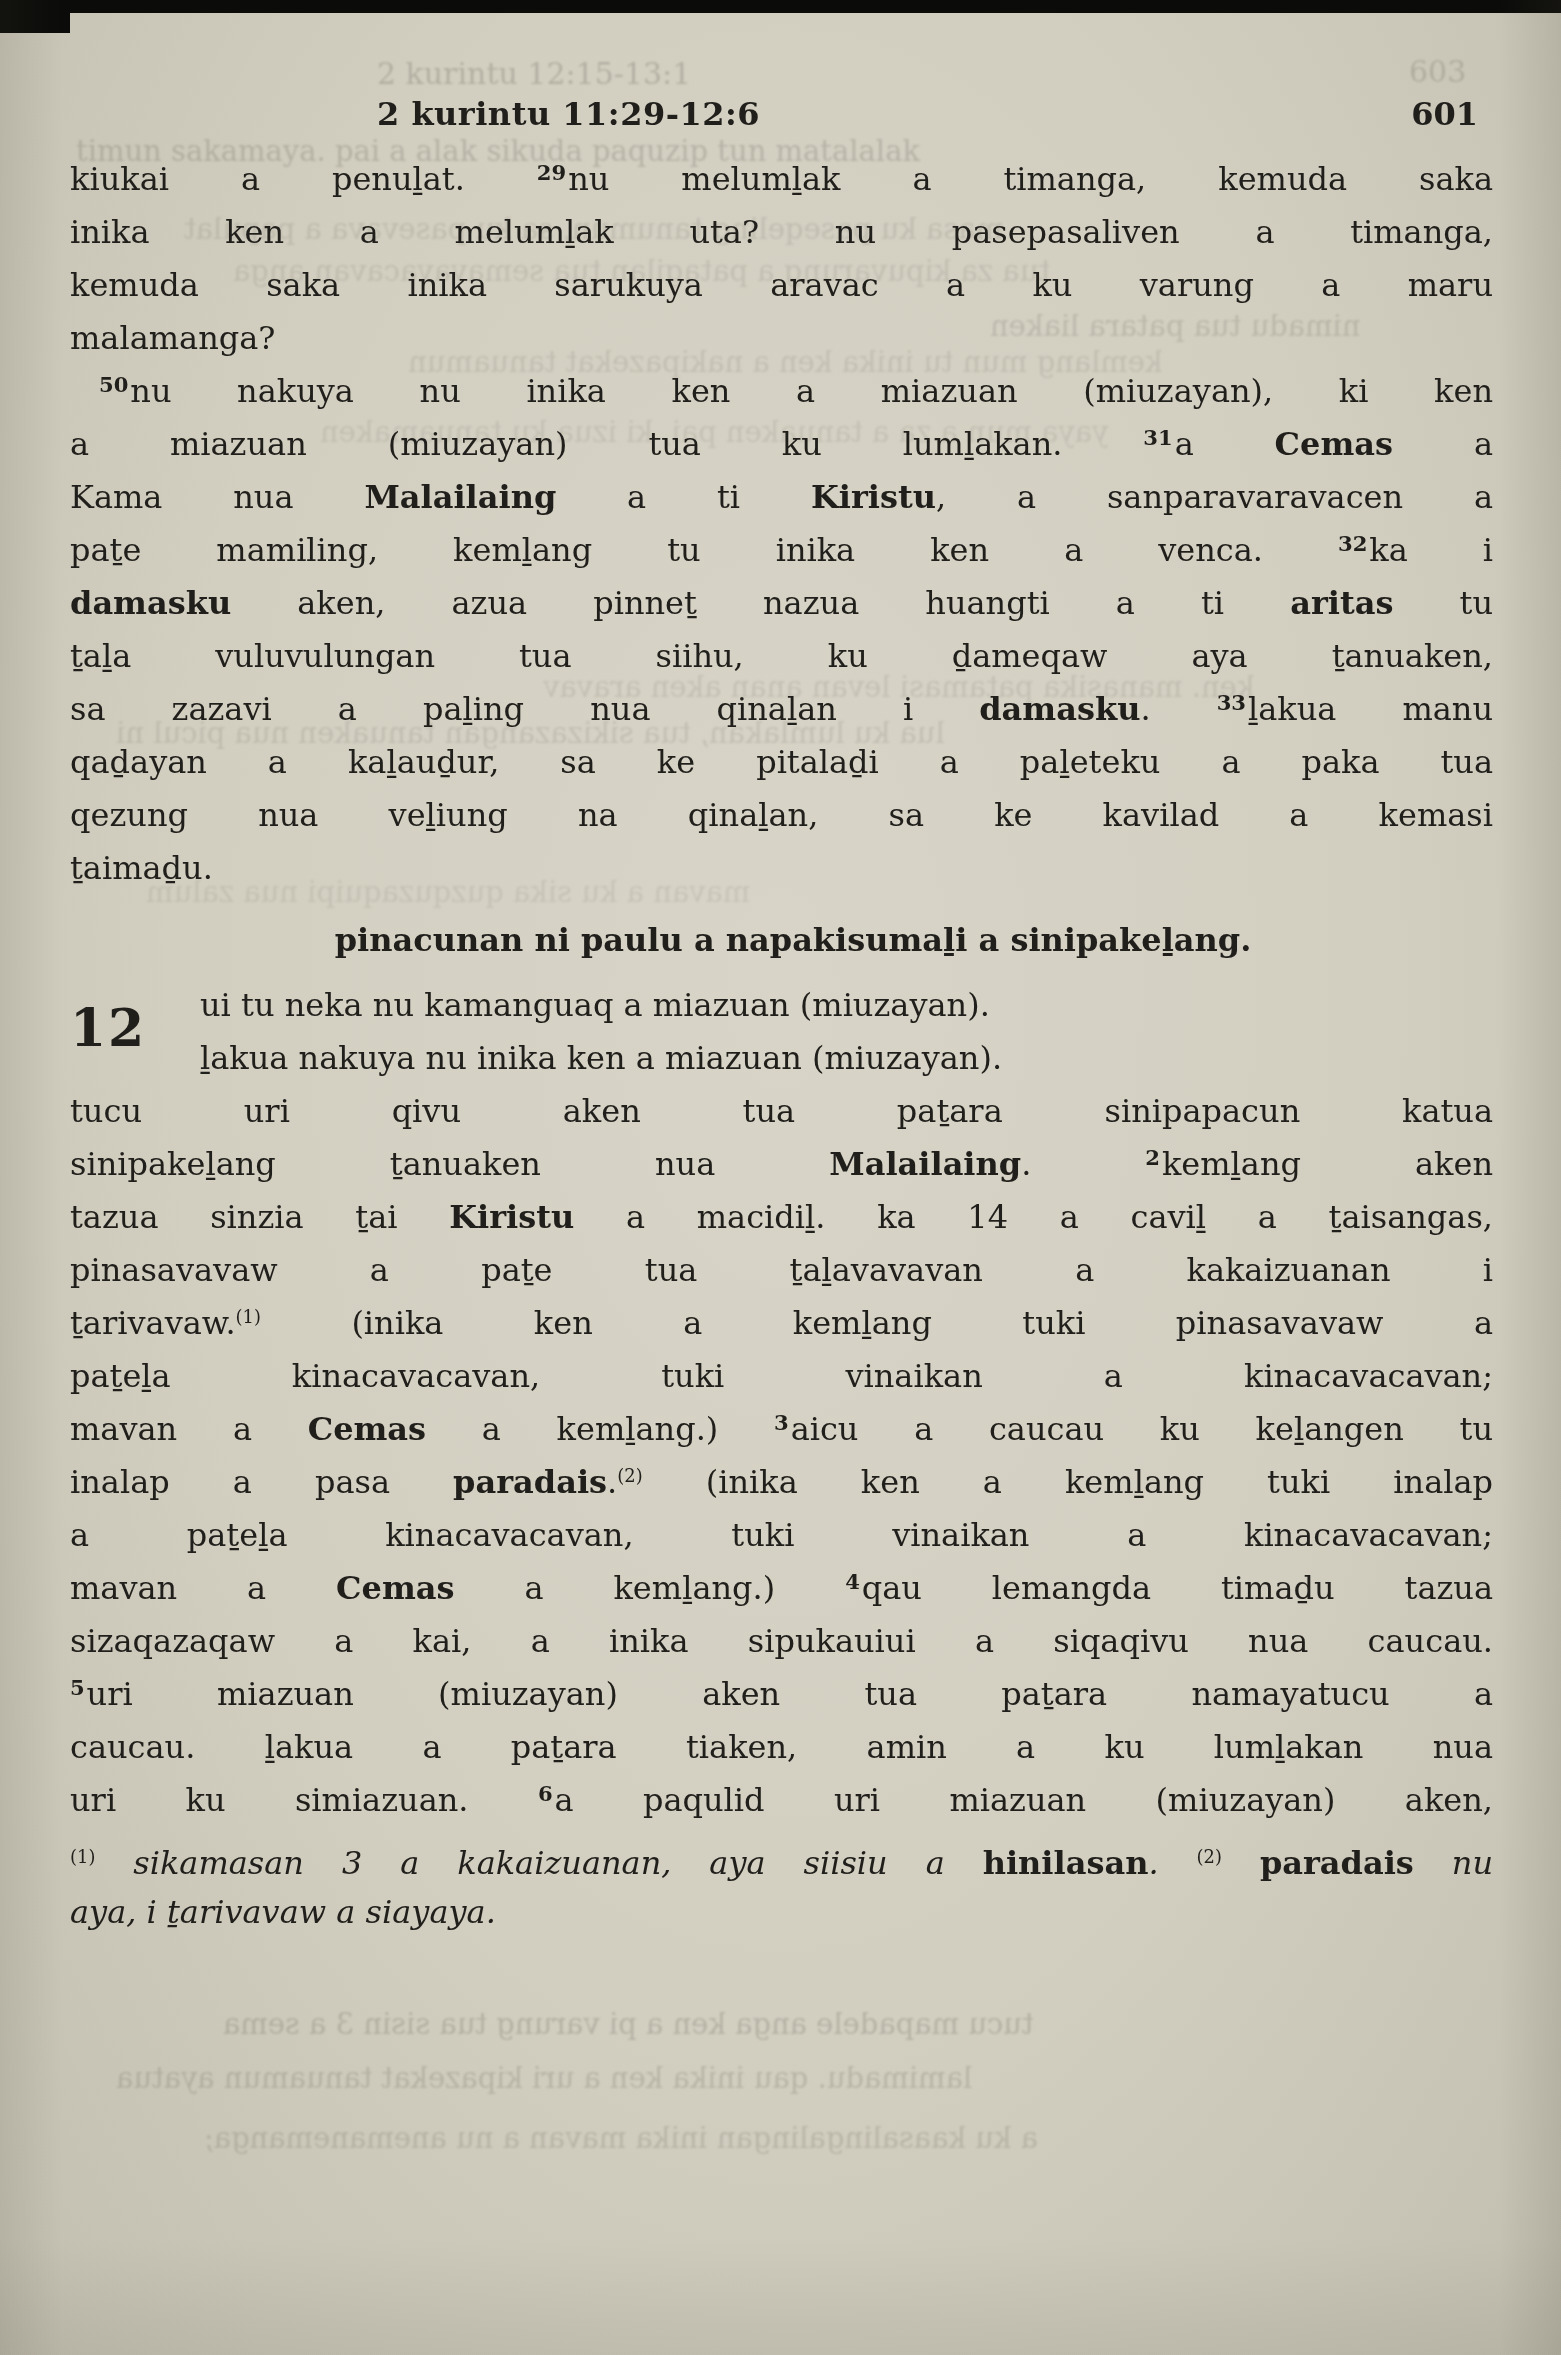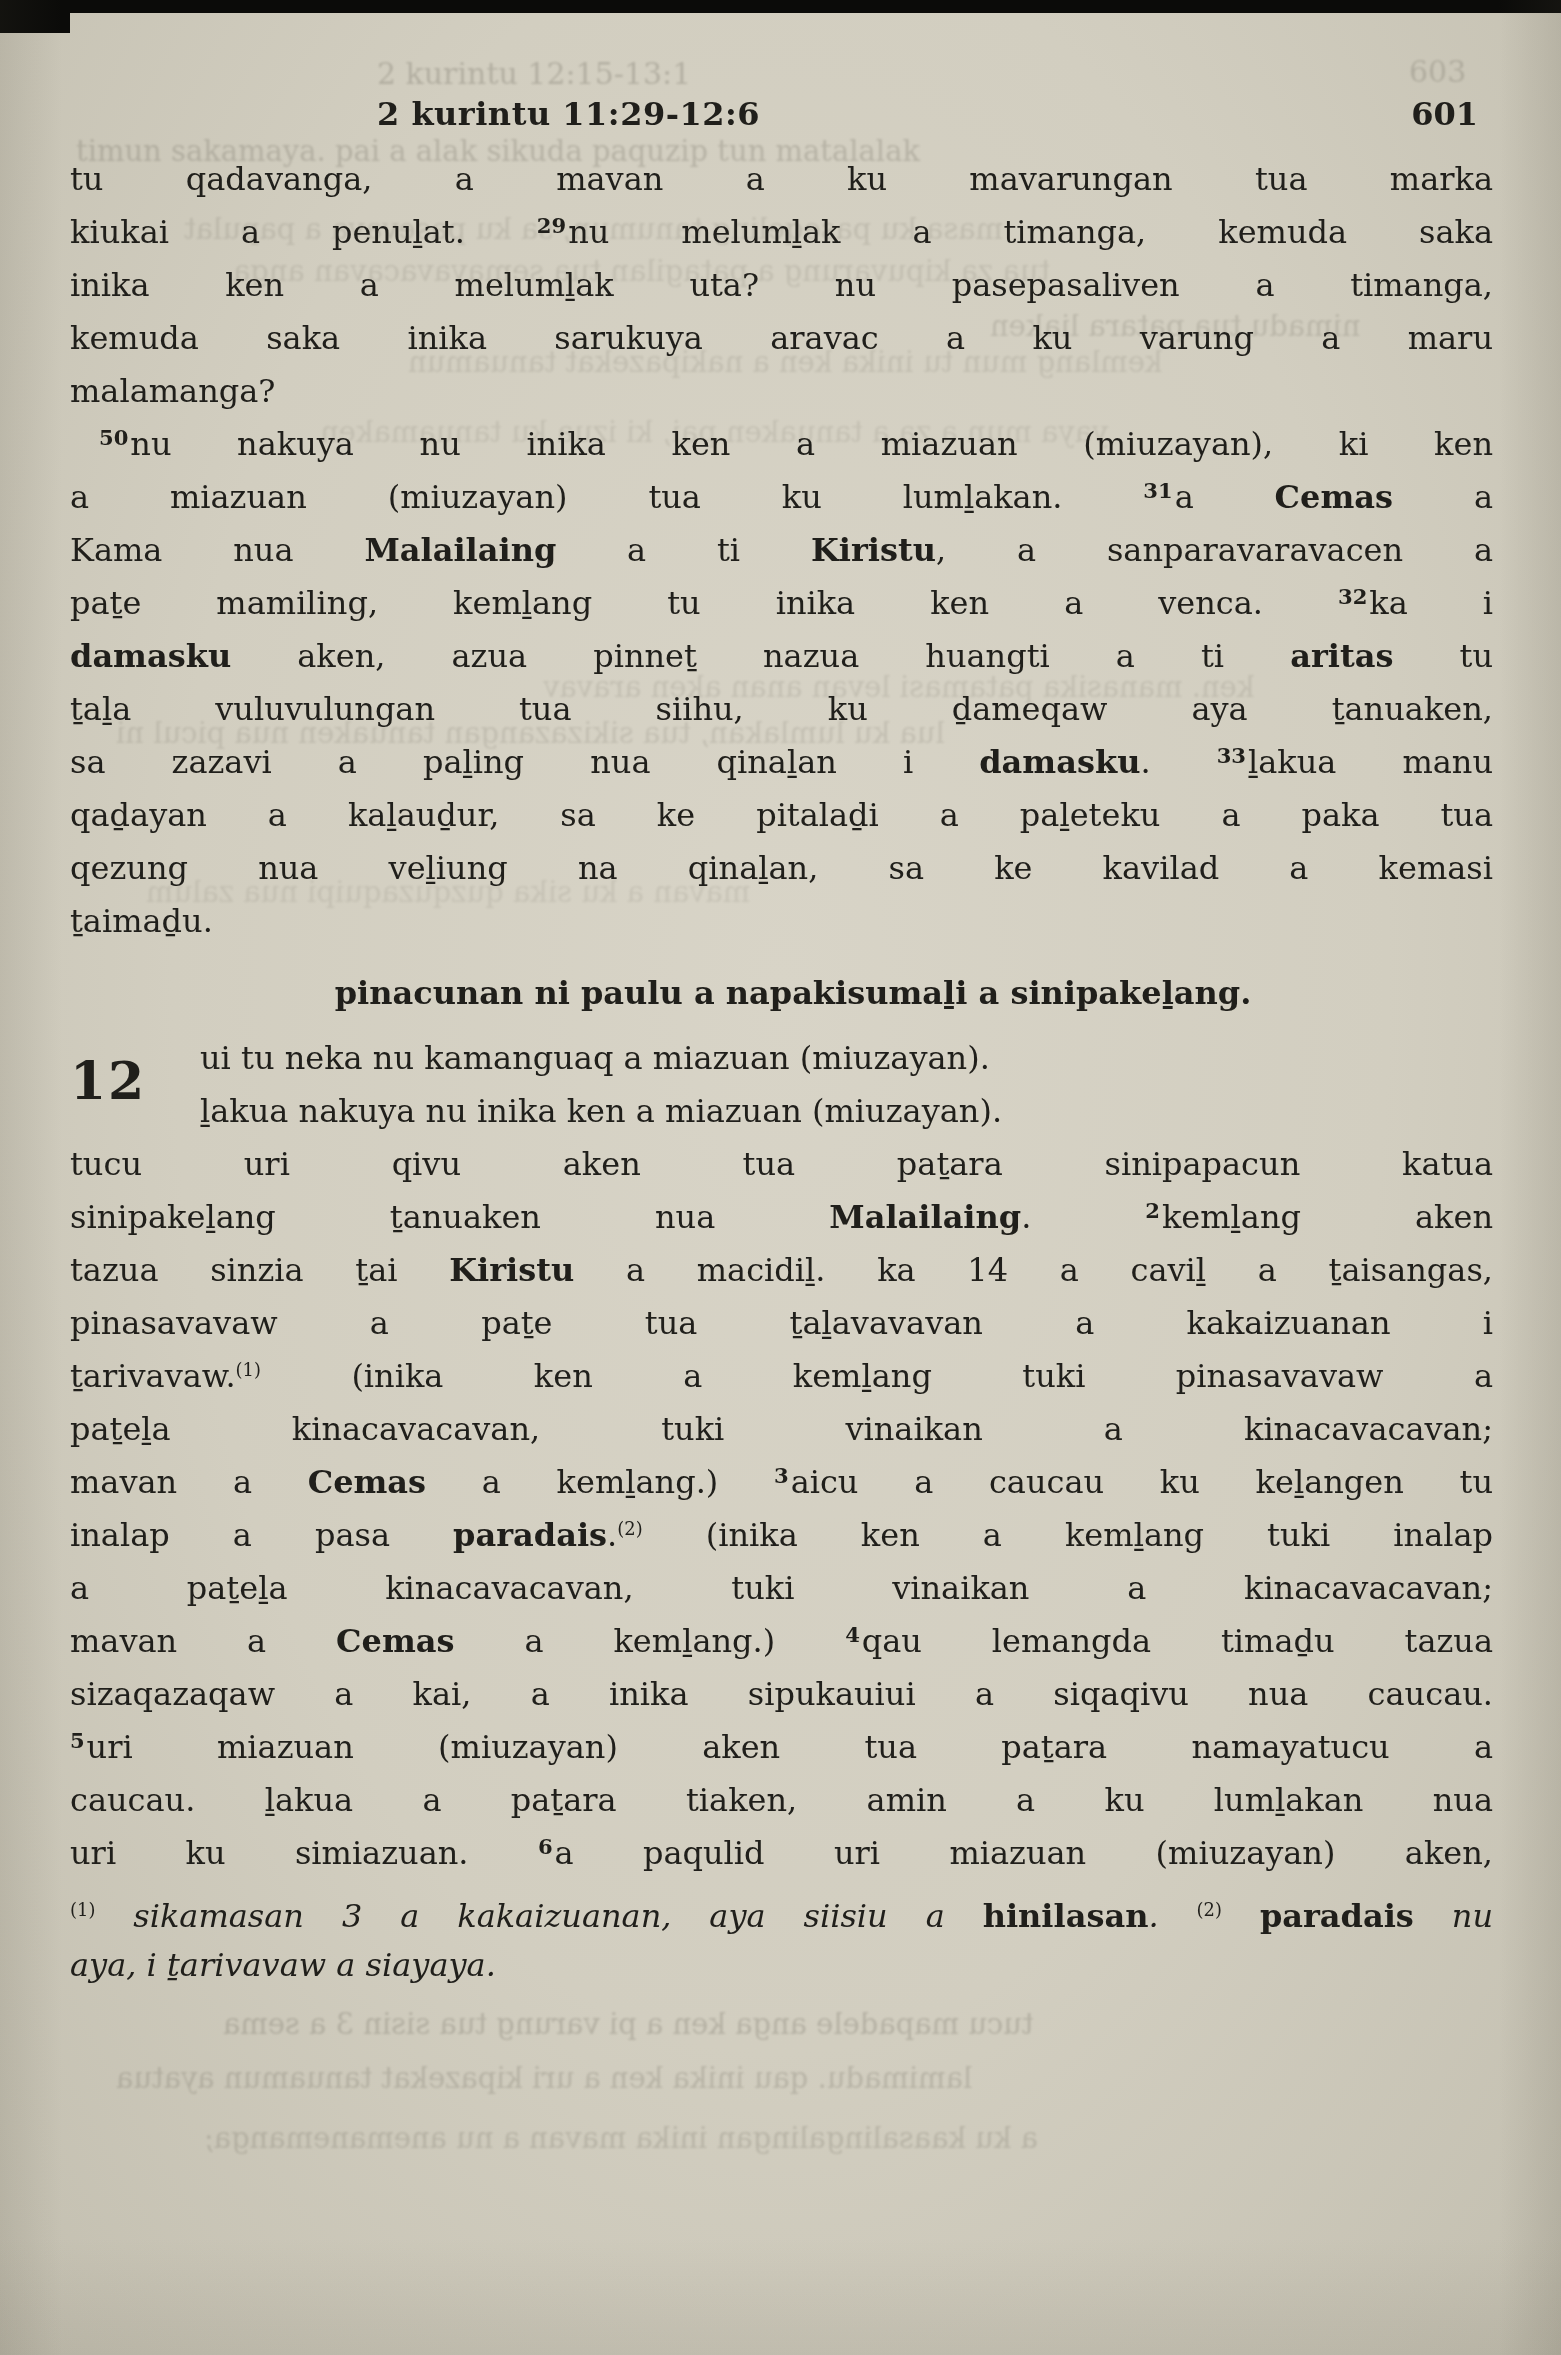--- a/index.html
+++ b/index.html
@@ -85,21 +85,20 @@
       <span class="mirror" style="left: 204px; top: 2121px; font-size: 29px; opacity: 0.17;">a ku kaasalingalingan inika mavan a nu anemanemanga;</span>
     </div>
 
   <div class="header-layer">
     <span class="header-ref">2 kurintu 11:29-12:6</span>
     <span class="header-page">601</span>
   </div>
 
   <div class="bodytext" id="bodytext">
       <div class="para">
-        <div class="line"><span>tu qadavanga, a mavan a ku mavarungan tua marka</span></div>
         <div class="line"><span>kiukai a penuḻat. </span><sup class="verse">29</sup><span>nu melumḻak a timanga, kemuda saka</span></div>
         <div class="line"><span>inika ken a melumḻak uta? nu pasepasaliven a timanga,</span></div>
         <div class="line"><span>kemuda saka inika sarukuya aravac a ku varung a maru</span></div>
         <div class="line left"><span>malamanga?</span></div>
       </div>
       <div class="para">
         <div class="line indent"><sup class="verse">50</sup><span>nu nakuya nu inika ken a miazuan (miuzayan), ki ken</span></div>
         <div class="line"><span>a miazuan (miuzayan) tua ku lumḻakan. </span><sup class="verse">31</sup><span>a </span><b>Cemas</b><span> a</span></div>
         <div class="line"><span>Kama nua </span><b>Malailaing</b><span> a ti </span><b>Kiristu</b><span>, a sanparavaravacen a</span></div>
         <div class="line"><span>paṯe mamiling, kemḻang tu inika ken a venca. </span><sup class="verse">32</sup><span>ka i</span></div>

